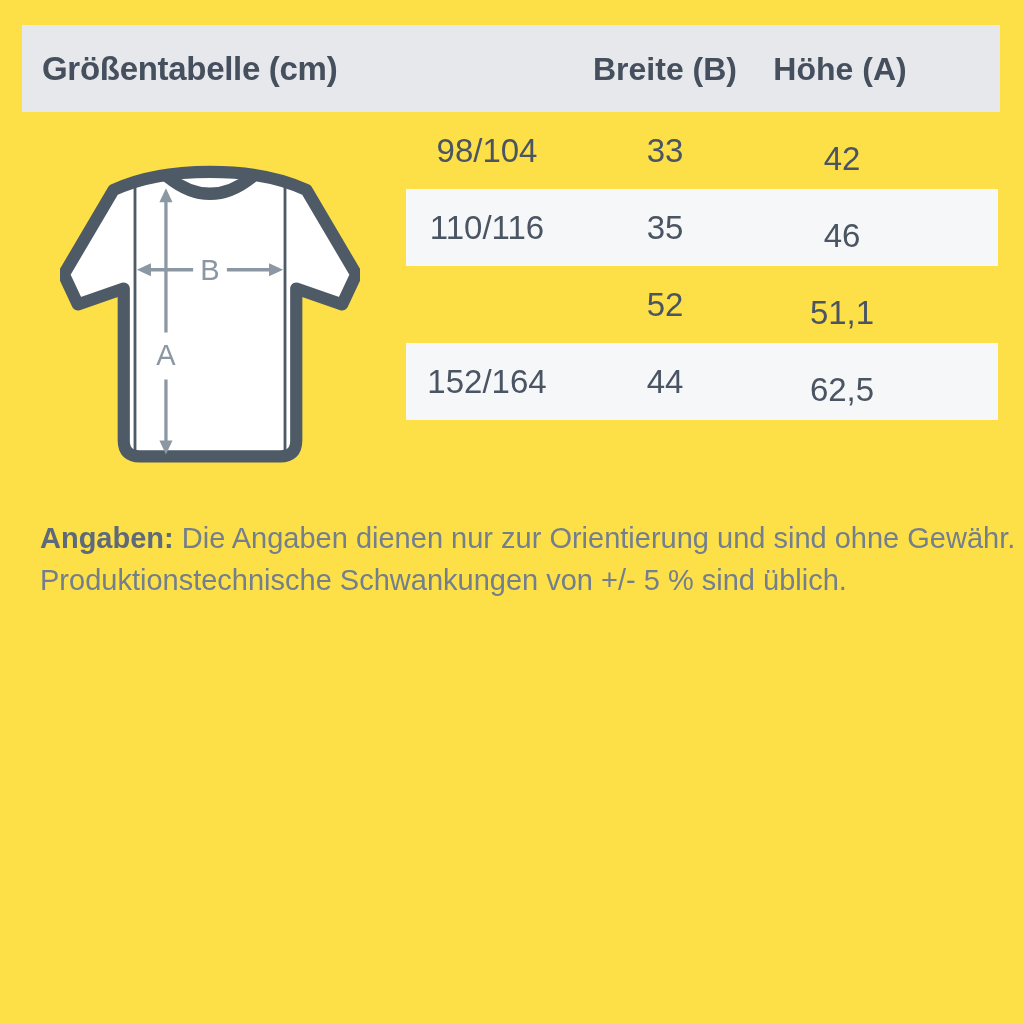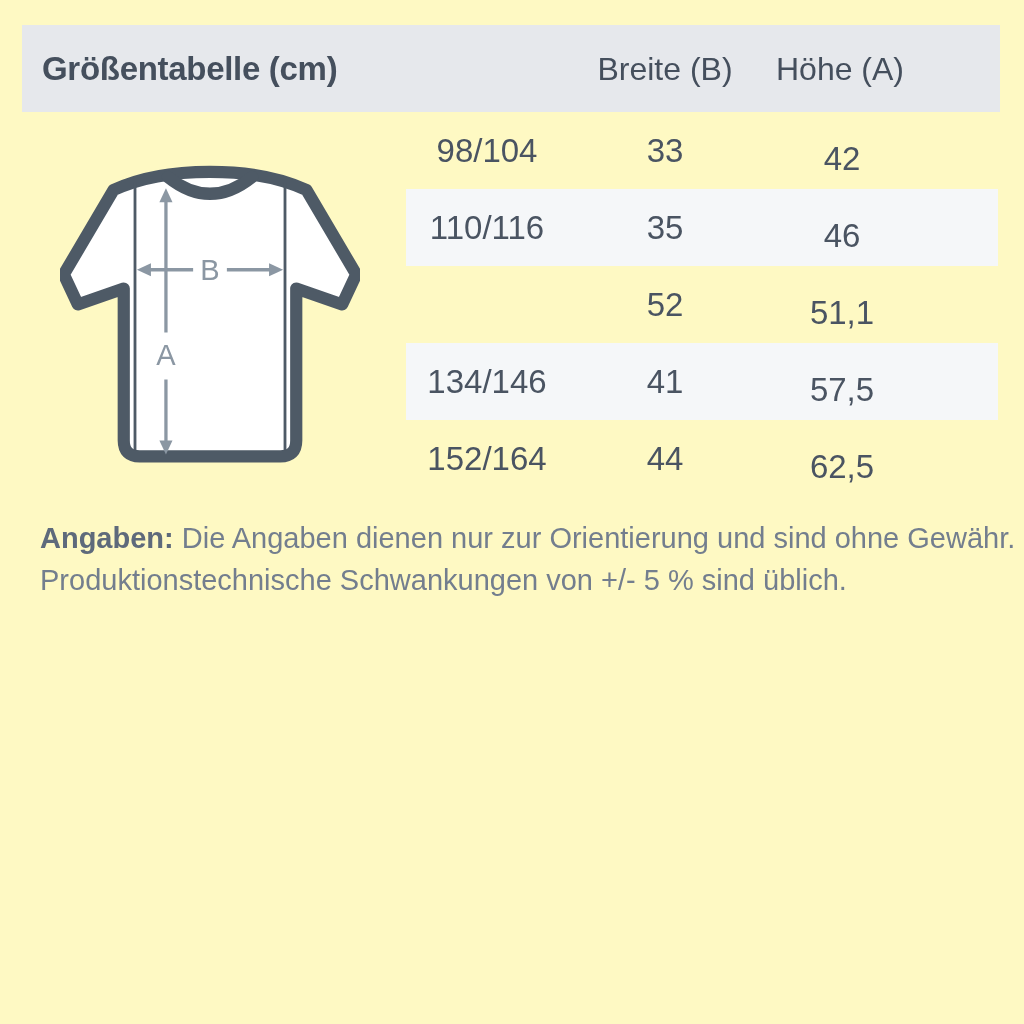--- a/index.html
+++ b/index.html
@@ -1,32 +1,32 @@
 <!DOCTYPE html>
 <html style="--header_bg: #e6e8ec; --stripe_bg: #f5f7f9; --heading_text: #454f5d; --body_text: #4a5462; --shirt_color: #4e5a66; --arrow_color: #8b97a3; --footnote_text: #737e8e; --footnote_em: #5e6a7b;"><head>
 <meta charset="utf-8">
 <style>
   html,body{margin:0;padding:0;background:#fff;}
   .screen{
-    position:relative;width:1024px;height:1024px;background:#fef9c3;
+    position:relative;width:1024px;height:1024px;background:#fde047;
     font-family:"Liberation Sans",sans-serif;overflow:hidden;
   }
   
   .header{
     position:absolute;left:22px;top:25px;width:978px;height:87px;
     background:var(--header_bg,#e6e8ec);
   }
   .header-title{
     position:absolute;left:20px;top:50%;transform:translateY(-50%);
     font-size:33px;font-weight:bold;color:var(--heading_text,#454f5d);
     letter-spacing:-0.3px;white-space:nowrap;
   }
   .colhead{
     position:absolute;top:50%;transform:translate(-50%,-50%);
-    font-size:32px;font-weight:normal;color:var(--heading_text,#454f5d);
+    font-size:32px;font-weight:bold;color:var(--heading_text,#454f5d);
     white-space:nowrap;
   }
   .colhead-width{left:643px;}
   .colhead-height{left:818px;}
   
   .rows{position:absolute;left:406px;top:112px;width:592px;}
   .row{position:relative;height:77px;}
   .row:nth-child(even){background:var(--stripe_bg,#f5f7f9);}
   .cell{
     position:absolute;top:50%;transform:translate(-50%,-50%);
@@ -95,25 +95,20 @@
     <div class="row">
       <span class="cell cell-size">110/116</span>
       <span class="cell cell-width">35</span>
       <span class="cell cell-height">46</span>
     </div>
     <div class="row">
       <span class="cell cell-width">52</span>
       <span class="cell cell-height">51,1</span>
     </div>
     <div class="row">
-      <span class="cell cell-size">134/146</span>
-      <span class="cell cell-width">41</span>
-      <span class="cell cell-height">57,5</span>
-    </div>
-    <div class="row">
       <span class="cell cell-size">152/164</span>
       <span class="cell cell-width">44</span>
       <span class="cell cell-height">62,5</span>
     </div>
   </div>
 
   <div class="footnote">
     <div class="footnote-line"><span class="footnote-em">Angaben:</span> <span>Die Angaben dienen nur zur Orientierung und sind ohne Gewähr.</span></div>
     <div class="footnote-line">Produktionstechnische Schwankungen von +/- 5 % sind üblich.</div>
   </div>

